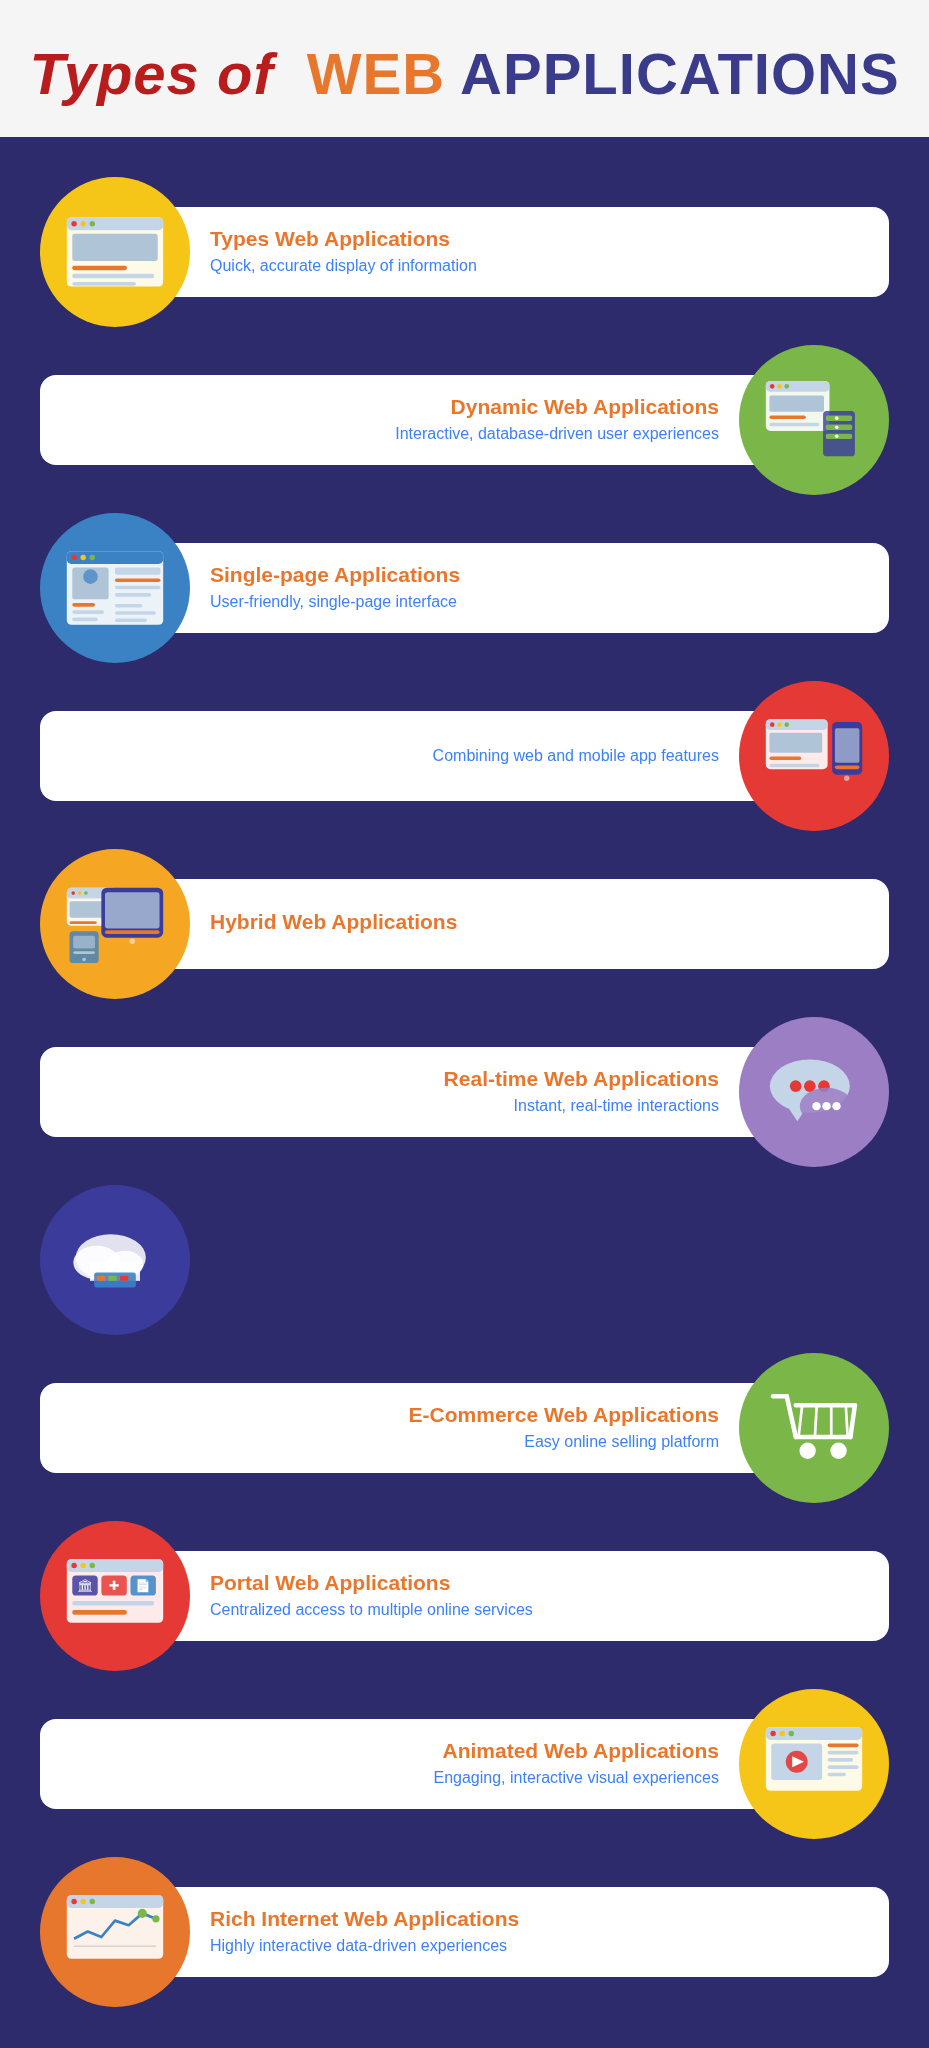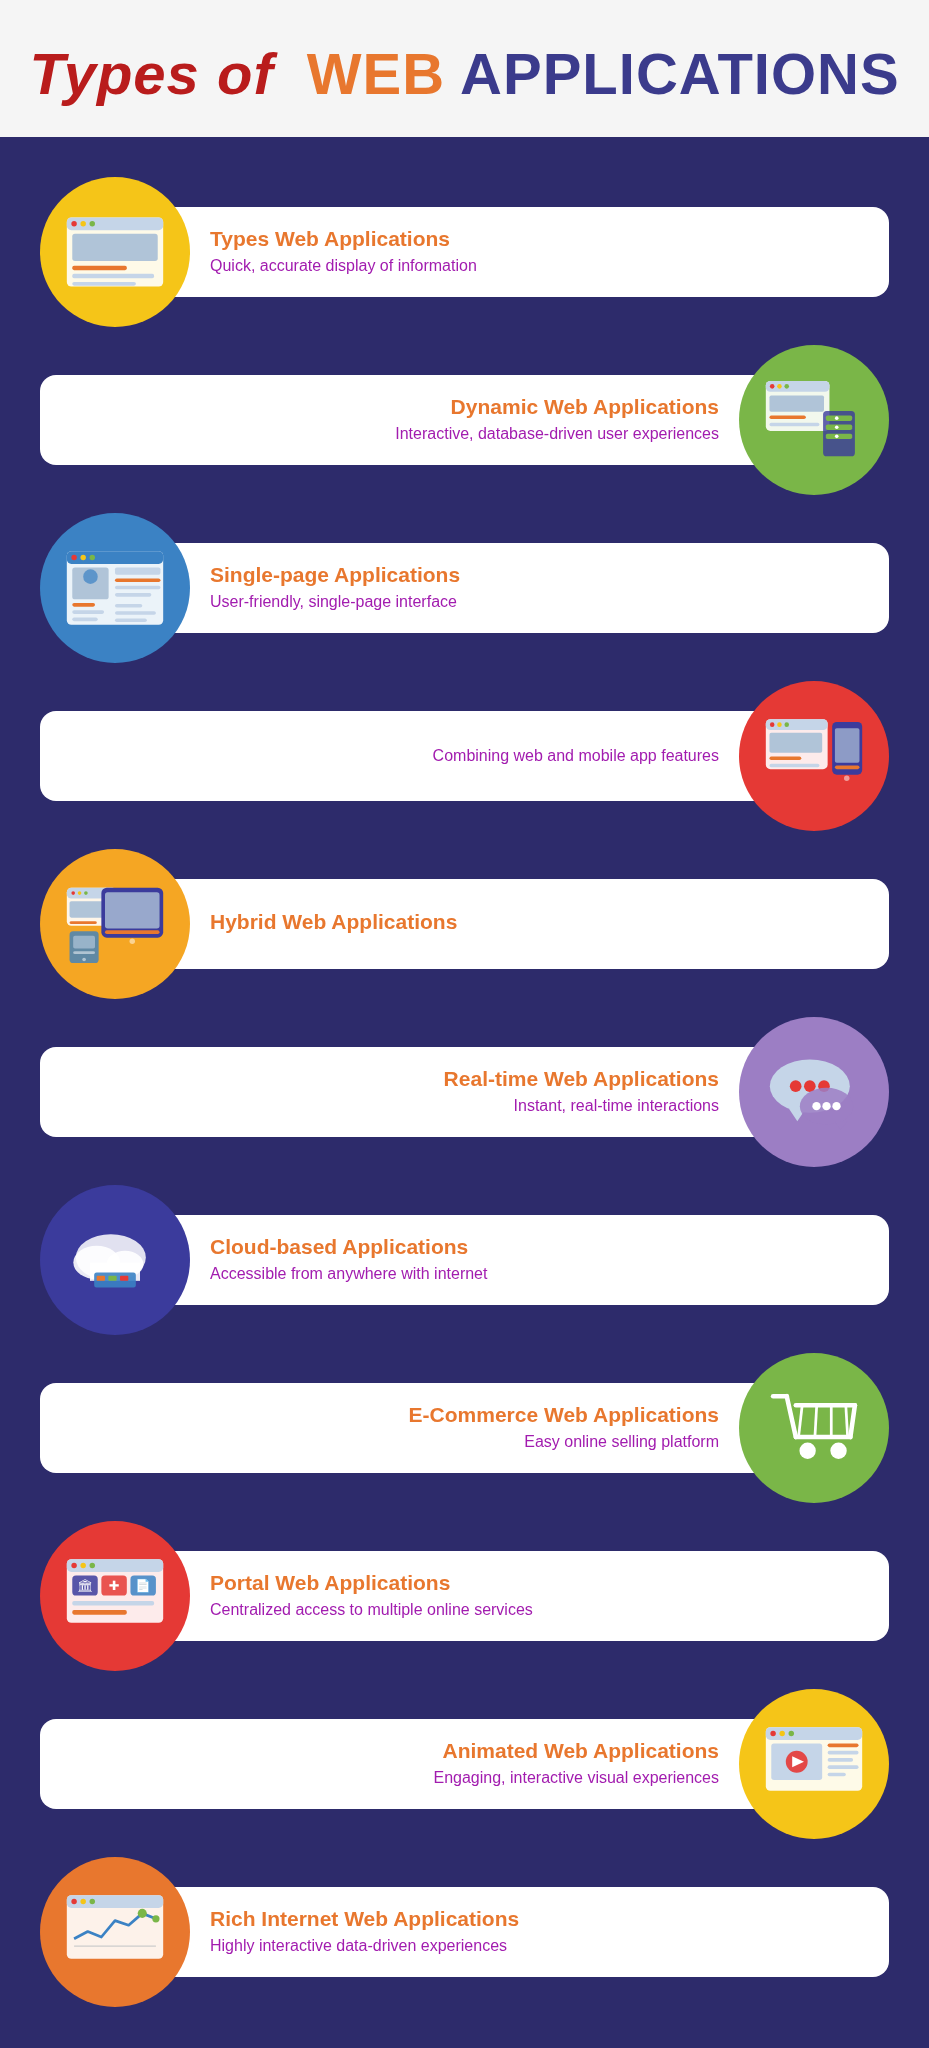--- a/index.html
+++ b/index.html
@@ -85,21 +85,21 @@
 
     .app-card .title {
       font-size: 21px;
       font-weight: 700;
       color: #e8772e;
       margin-bottom: 4px;
     }
 
     .app-card .desc {
       font-size: 16px;
-      color: #a21caf;
+      color: #3b82f6;
       line-height: 1.4;
     }
 
     
     .icon-circle {
       width: 150px;
       height: 150px;
       border-radius: 50%;
       flex-shrink: 0;
       display: flex;
@@ -282,24 +282,20 @@
     <ellipse cx="55" cy="42" rx="42" ry="28" fill="white" opacity="0.85"></ellipse>
     <ellipse cx="38" cy="48" rx="28" ry="20" fill="white" opacity="0.9"></ellipse>
     <ellipse cx="72" cy="50" rx="22" ry="16" fill="white" opacity="0.9"></ellipse>
     <rect x="30" y="48" width="60" height="22" rx="0" fill="white" opacity="0.9"></rect>
     <rect x="35" y="60" width="50" height="18" rx="3" fill="#3b82c4" opacity="0.9"></rect>
     <rect x="38" y="64" width="10" height="6" rx="1" fill="#e8772e"></rect>
     <rect x="52" y="64" width="10" height="6" rx="1" fill="#7ab648"></rect>
     <rect x="66" y="64" width="10" height="6" rx="1" fill="#e53935"></rect>
   </svg>
       </div>
-      <div class="app-card">
-        <div class="title">Cloud-based Applications</div>
-        <div class="desc">Accessible from anywhere with internet</div>
-      </div>
     </div>
     <div class="app-row right-icon">
       <div class="icon-circle green2-circle">
         <svg viewBox="0 0 110 90" xmlns="http://www.w3.org/2000/svg">
     <line x1="10" y1="10" x2="25" y2="10" stroke="white" stroke-width="5" stroke-linecap="round"></line>
     <line x1="25" y1="10" x2="35" y2="55" stroke="white" stroke-width="5" stroke-linecap="round"></line>
     <line x1="35" y1="55" x2="95" y2="55" stroke="white" stroke-width="5" stroke-linecap="round"></line>
     <line x1="35" y1="20" x2="100" y2="20" stroke="white" stroke-width="5" stroke-linecap="round"></line>
     <line x1="100" y1="20" x2="95" y2="55" stroke="white" stroke-width="5" stroke-linecap="round"></line>
     <line x1="42" y1="20" x2="38" y2="55" stroke="white" stroke-width="3"></line>

